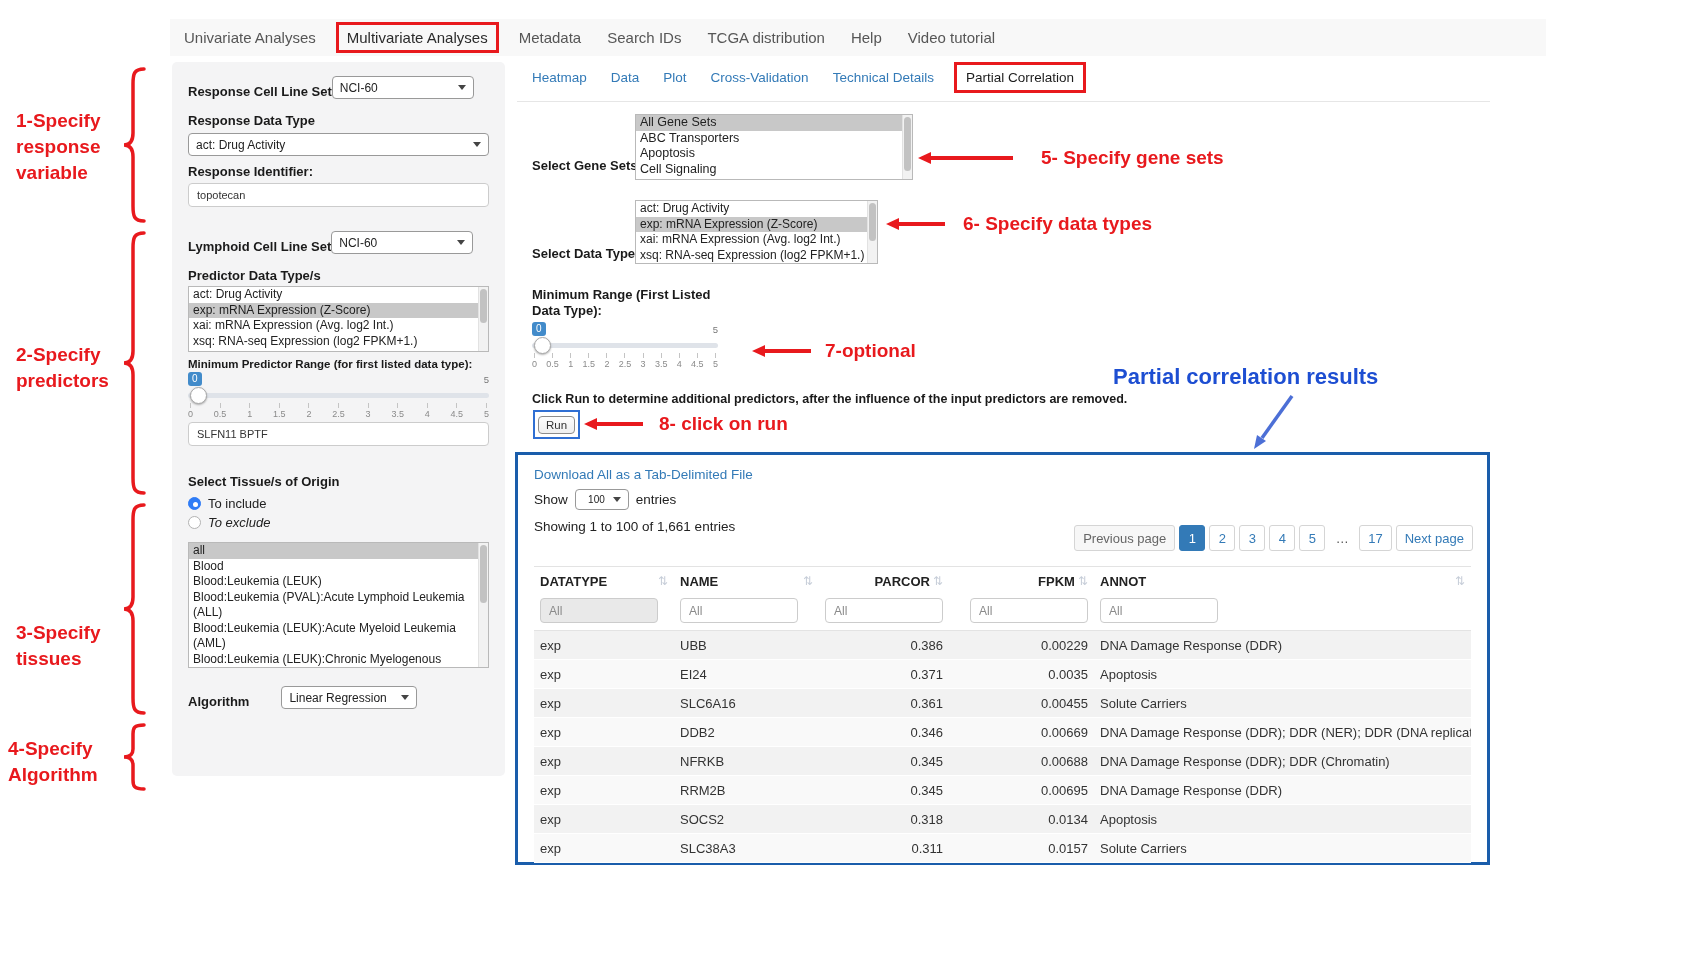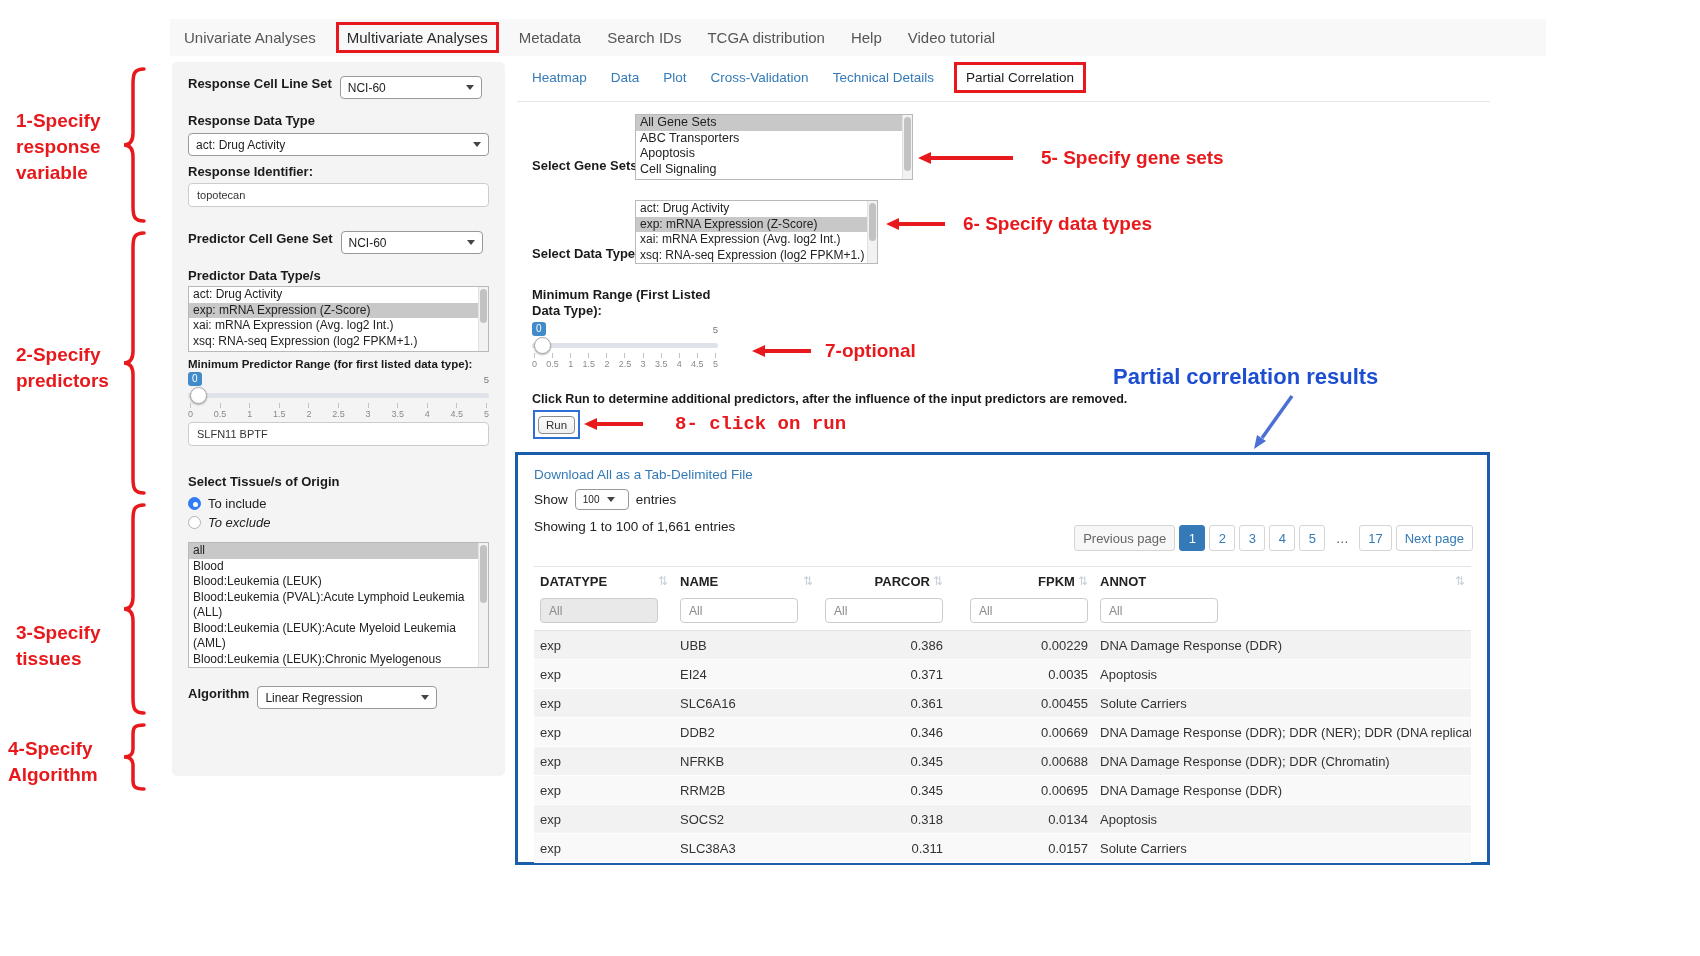--- a/index.html
+++ b/index.html
@@ -18,21 +18,21 @@
 
   
   .note{position:absolute;color:#e8191d;font-weight:bold;font-size:19px;line-height:26px;}
   .bracket{position:absolute;}
 
   
   .sidebar{position:absolute;left:172px;top:62px;width:333px;height:714px;background:#f4f4f5;
     border-radius:5px;padding:14px 16px;box-sizing:border-box;overflow:hidden;}
   .lbl{font-weight:bold;font-size:13px;color:#1a1a1a;}
   .lbl.small{font-size:11.5px;white-space:nowrap;}
-  .row-inline{display:flex;align-items:flex-start;gap:8px;}
+  .row-inline{display:flex;align-items:flex-end;}
   .sel{background:#fff;border:1px solid #999;border-radius:4px;height:23px;display:flex;align-items:center;
     justify-content:space-between;padding:0 7px;font-size:12px;box-sizing:border-box;cursor:pointer;color:#222;}
   .chev{width:0;height:0;border-left:4px solid transparent;border-right:4px solid transparent;
     border-top:5px solid #444;margin-left:6px;flex:none;}
   .tinput{background:#fff;border:1px solid #ccc;border-radius:4px;height:24px;width:100%;box-sizing:border-box;
     padding:0 8px;font-size:11px;color:#333;font-family:inherit;}
   .listbox{background:#fff;border:1px solid #b9b9b9;font-size:12px;line-height:15.5px;position:relative;
     overflow:hidden;box-sizing:border-box;cursor:default;}
   .opt{padding:0 4px;white-space:nowrap;}
   .opt.wrap{white-space:normal;}
@@ -82,21 +82,21 @@
 
   
   .blue-title{position:absolute;left:1113px;top:364px;font-size:22px;font-weight:bold;color:#1d4ed2;white-space:nowrap;}
   .blue-arrow{position:absolute;left:1238px;top:392px;}
 
   
   .rbox{position:absolute;left:515px;top:452px;width:975px;height:413px;border:3px solid #1a5dab;
     box-sizing:border-box;padding:10px 16px;background:#fff;}
   .dl-link{color:#337ab7;font-size:13.5px;cursor:pointer;display:inline-block;}
   .show-row{display:flex;align-items:center;gap:7px;font-size:13.5px;margin-top:6px;color:#222;}
-  .show-sel{width:54px;height:21px;font-size:10px;justify-content:flex-start;gap:2px;}
+  .show-sel{width:54px;height:21px;font-size:10px;justify-content:flex-end;gap:2px;}
   .showing{font-size:13.5px;margin-top:9px;color:#222;}
   .pagination{position:absolute;right:14px;top:70px;display:flex;gap:4px;font-size:13px;align-items:center;}
   .pg{height:26px;min-width:26px;box-sizing:border-box;border:1px solid #d5d5d5;border-radius:3px;display:flex;
     align-items:center;justify-content:center;padding:0 8px;color:#337ab7;background:#fff;cursor:pointer;white-space:nowrap;}
   .pg.prev{color:#666;background:#f7f7f7;}
   .pg.active{background:#337ab7;border-color:#337ab7;color:#fff;}
   .pg.dots{border:none;color:#555;padding:0 2px;cursor:default;}
 
   .table{margin-top:32px;font-size:13px;}
   .tgrid{display:grid;grid-template-columns:140px 145px 130px 145px 1fr;}
@@ -163,21 +163,21 @@
   <div class="lbl" style="margin-top:14px;">Response Data Type</div>
   <div class="sel" style="margin-top:5px;width:100%;">
     <span>act: Drug Activity</span>
     <span class="chev"></span>
   </div>
 
   <div class="lbl" style="margin-top:8px;">Response Identifier:</div>
   <input class="tinput" style="margin-top: 4px;" value="topotecan">
 
   <div class="row-inline" style="margin-top:24px;">
-    <span class="lbl">Predictor Cell Gene Set</span>
+    <span class="lbl">Lymphoid Cell Line Set</span>
     <div class="sel" style="width:142px;">
       <span>NCI-60</span>
       <span class="chev"></span>
     </div>
   </div>
 
   <div class="lbl" style="margin-top:14px;">Predictor Data Type/s</div>
   <div class="listbox" style="margin-top:3px;height:66px;">
     <div class="opt">act: Drug Activity</div>
     <div class="opt sel-opt">exp: mRNA Expression (Z-Score)</div>
@@ -259,21 +259,21 @@
     <div class="opt">Blood:Leukemia (LEUK)</div>
     <div class="opt wrap">Blood:Leukemia (PVAL):Acute Lymphoid Leukemia (ALL)</div>
     <div class="opt wrap">Blood:Leukemia (LEUK):Acute Myeloid Leukemia (AML)</div>
     <div class="opt wrap">Blood:Leukemia (LEUK):Chronic Myelogenous Leukemia (CML)</div>
     <div class="sbtrack"></div>
     <div class="sbthumb" style="top:2px;height:58px;"></div>
   </div>
 
   <div class="row-inline" style="margin-top:18px;">
     <span class="lbl">Algorithm</span>
-    <div class="sel" style="width:180px;">
+    <div class="sel" style="width:136px;margin-left:32px;">
       <span>Linear Regression</span>
       <span class="chev"></span>
     </div>
   </div>
 </div>
 
 <div class="tabs">
   <span class="tab">Heatmap</span>
   <span class="tab">Data</span>
   <span class="tab">Plot</span>
@@ -372,21 +372,21 @@
   <span class="txt" style="margin-left:14px;">7-optional</span>
 </div>
 
 <div class="run-instruction">Click Run to determine additional predictors, after the influence of the input predictors are removed.</div>
 <div class="run-outline">
   <button class="run-btn">Run</button>
 </div>
 <div class="ra" style="left:584px;top:412px;">
   <span class="head"></span>
   <span class="line" style="width:46px;"></span>
-  <span class="txt" style="margin-left:32px;font-family:Liberation Mono, monospace;">8- click on run</span>
+  <span class="txt" style="margin-left:16px;">8- click on run</span>
 </div>
 
 <div class="blue-title">Partial correlation results</div>
 <svg class="blue-arrow" width="70" height="62">
   <line x1="54" y1="4" x2="24" y2="46" stroke="#4c6fd6" stroke-width="3.5"></line>
   <polygon points="16,57 28,49 19,43" fill="#4c6fd6"></polygon>
 </svg>
 
 <div class="rbox">
   <span class="dl-link">Download All as a Tab-Delimited File</span>

